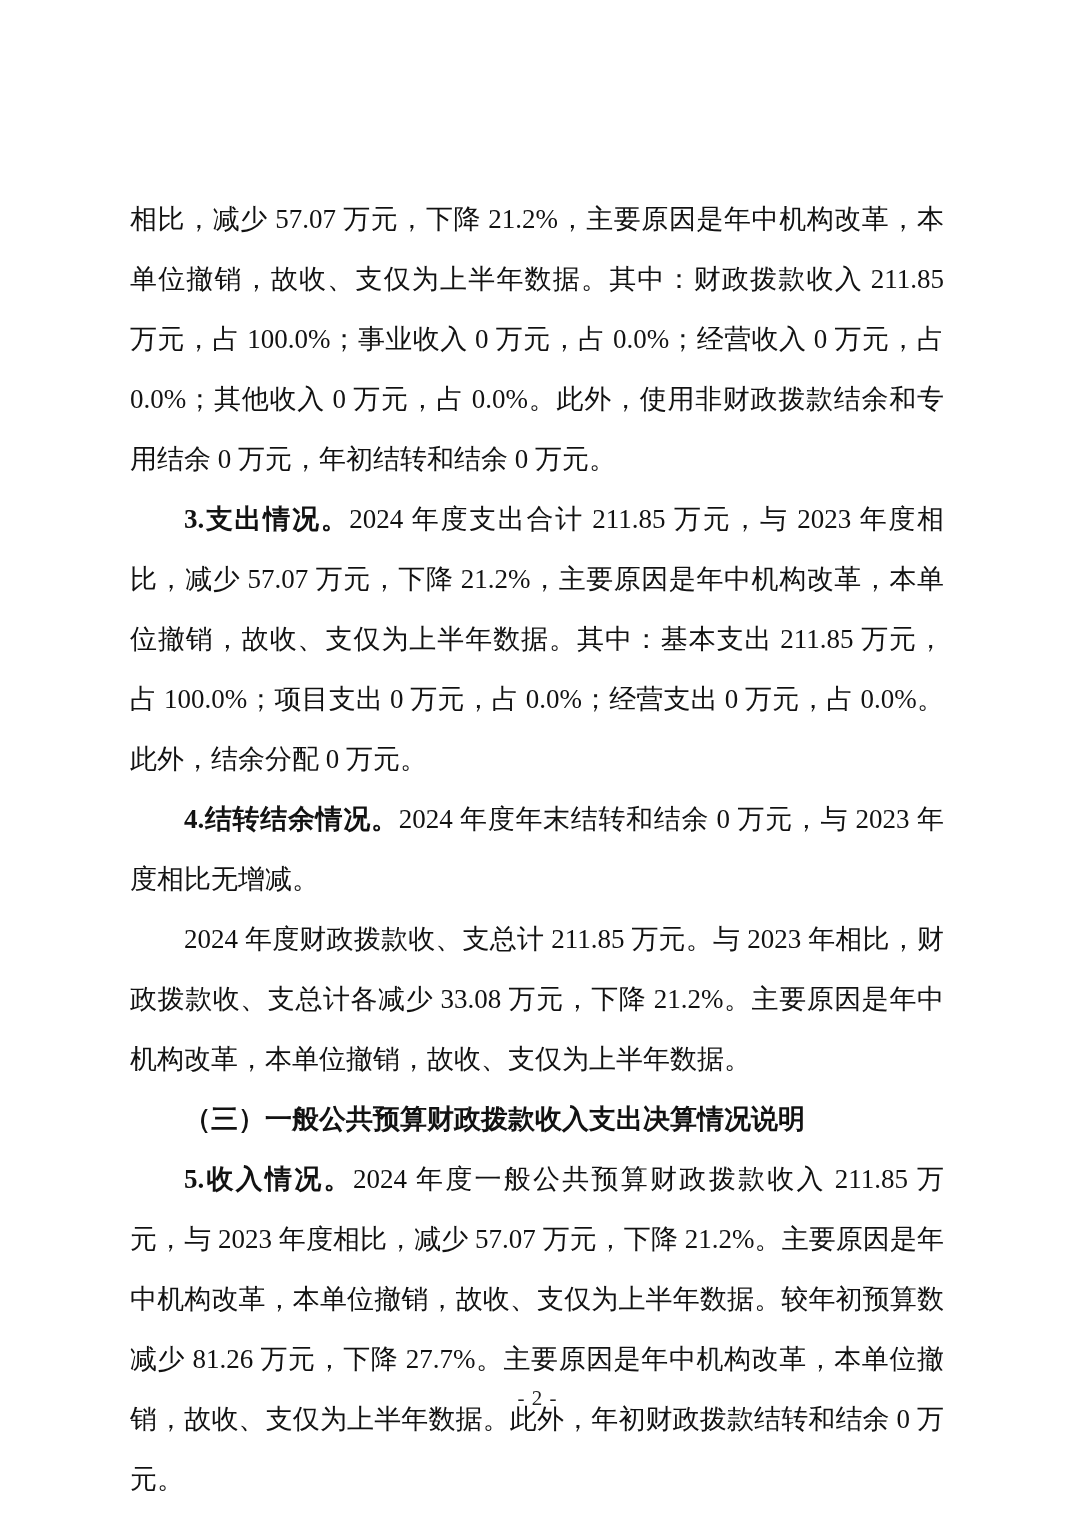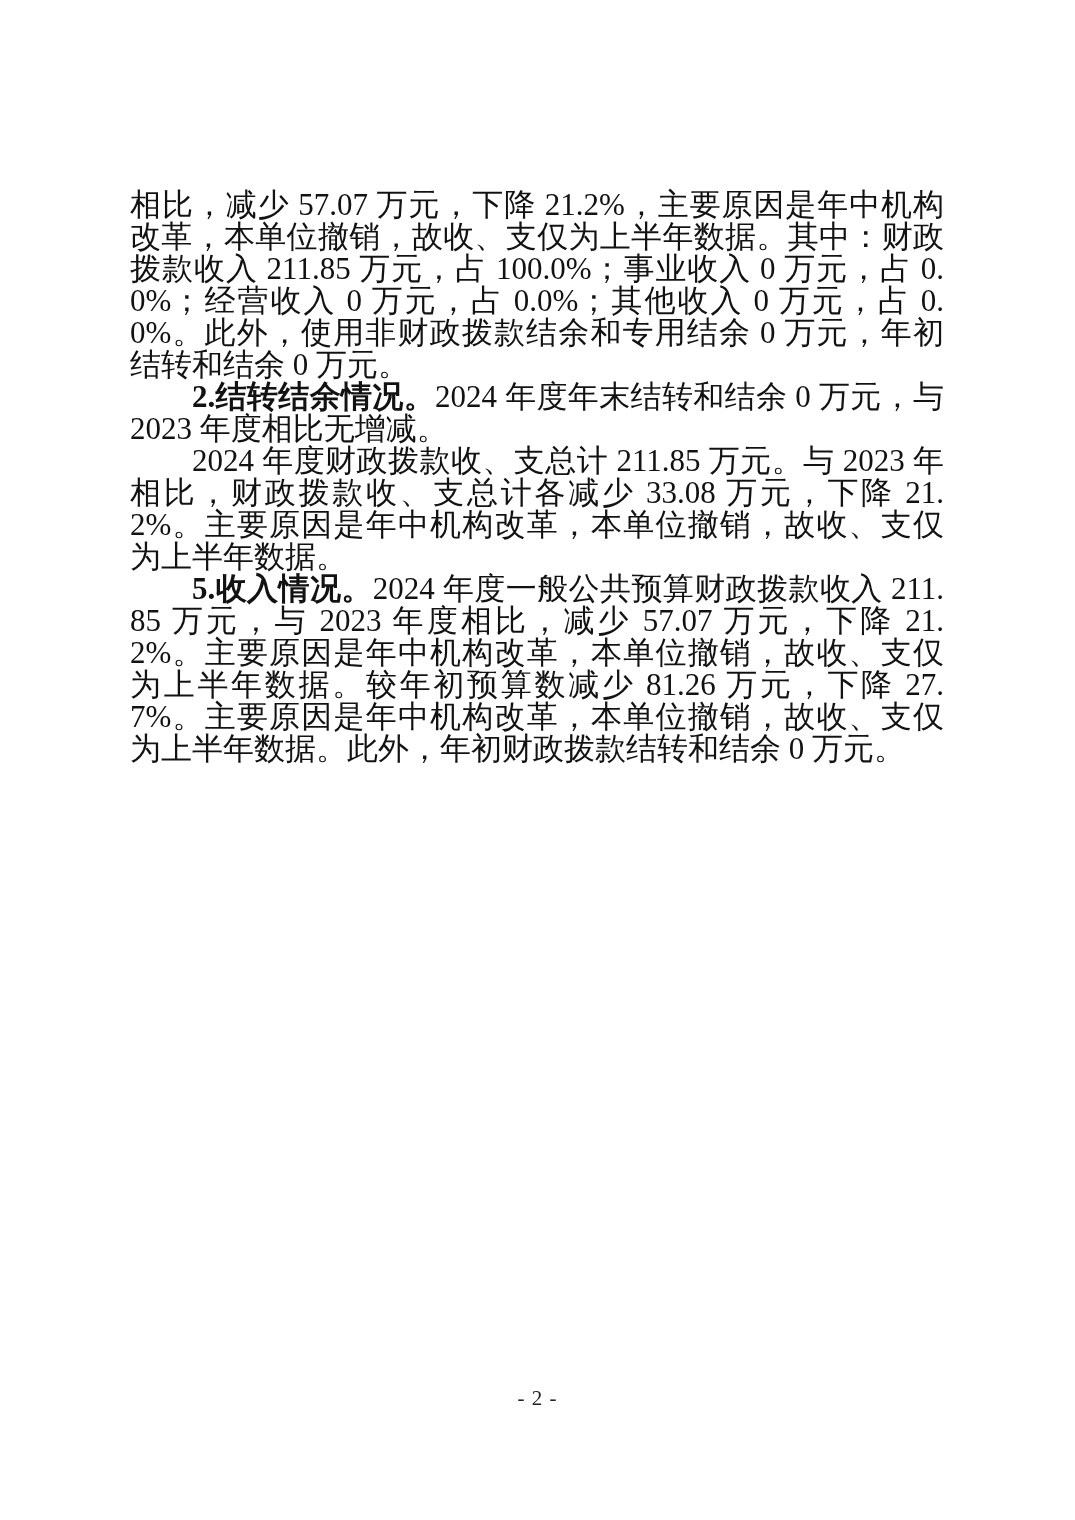--- a/index.html
+++ b/index.html
@@ -16,22 +16,22 @@
     color: #121212;
   }
   .doc {
     position: absolute;
     left: 130px;
     top: 189px;
     width: 814px;
   }
   .doc p {
     margin: 0;
-    font-size: 31px;
-    line-height: 32px;
+    font-size: 27px;
+    line-height: 60px;
     text-align: justify;
     text-justify: inter-ideograph;
     word-break: break-all;
   }
   .doc p.indent {
     text-indent: 2em;
   }
   .lead {
     font-weight: bold;
   }
@@ -50,24 +50,26 @@
     letter-spacing: 1px;
   }
 </style>
 </head>
 <body>
 
 <div class="doc">
 
   <p><span>相比，减少 57.07 万元，下降 21.2%，主要原因是年中机构改革，本单位撤销，故收、支仅为上半年数据。其中：财政拨款收入 211.85 万元，占 100.0%；事业收入 0 万元，占 0.0%；经营收入 0 万元，占 0.0%；其他收入 0 万元，占 0.0%。此外，使用非财政拨款结余和专用结余 0 万元，年初结转和结余 0 万元。</span></p>
 
+  <p class="indent"><span class="lead">3.支出情况。</span><span>2024 年度支出合计 211.85 万元，与 2023 年度相比，减少 57.07 万元，下降 21.2%，主要原因是年中机构改革，本单位撤销，故收、支仅为上半年数据。其中：基本支出 211.85 万元，占 100.0%；项目支出 0 万元，占 0.0%；经营支出 0 万元，占 0.0%。此外，结余分配 0 万元。</span></p>
 
-  <p class="indent"><span class="lead">2.结转结余情况。</span><span>2024 年度年末结转和结余 0 万元，与 2023 年度相比无增减。</span></p>
+  <p class="indent"><span class="lead">4.结转结余情况。</span><span>2024 年度年末结转和结余 0 万元，与 2023 年度相比无增减。</span></p>
 
 
   <p class="indent"><span>2024 年度财政拨款收、支总计 211.85 万元。与 2023 年相比，财政拨款收、支总计各减少 33.08 万元，下降 21.2%。主要原因是年中机构改革，本单位撤销，故收、支仅为上半年数据。</span></p>
 
+  <p class="indent heading"><span>（三）一般公共预算财政拨款收入支出决算情况说明</span></p>
 
   <p class="indent"><span class="lead">5.收入情况。</span><span>2024 年度一般公共预算财政拨款收入 211.85 万元，与 2023 年度相比，减少 57.07 万元，下降 21.2%。主要原因是年中机构改革，本单位撤销，故收、支仅为上半年数据。较年初预算数减少 81.26 万元，下降 27.7%。主要原因是年中机构改革，本单位撤销，故收、支仅为上半年数据。此外，年初财政拨款结转和结余 0 万元。</span></p>
 
 </div>
 
 <div class="page-num">- 2 -</div>
 
 </body></html>

